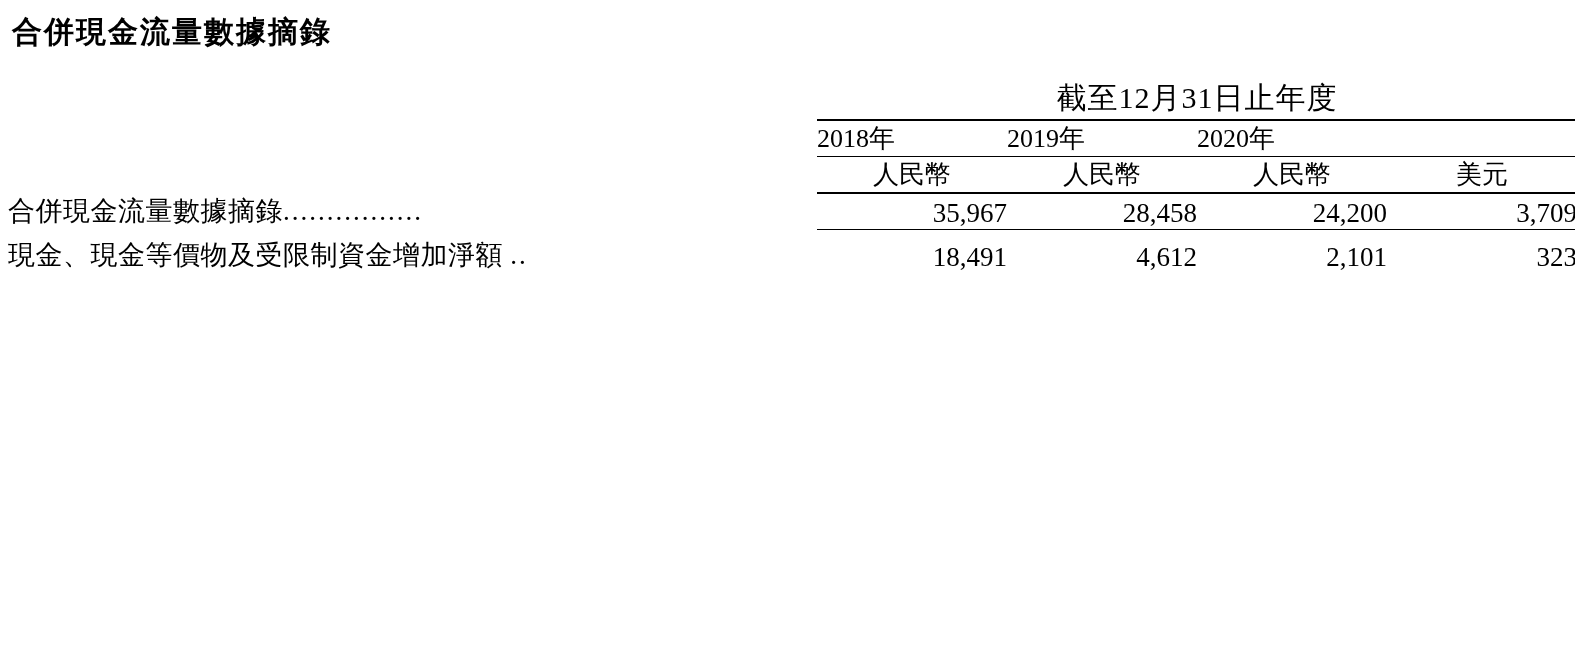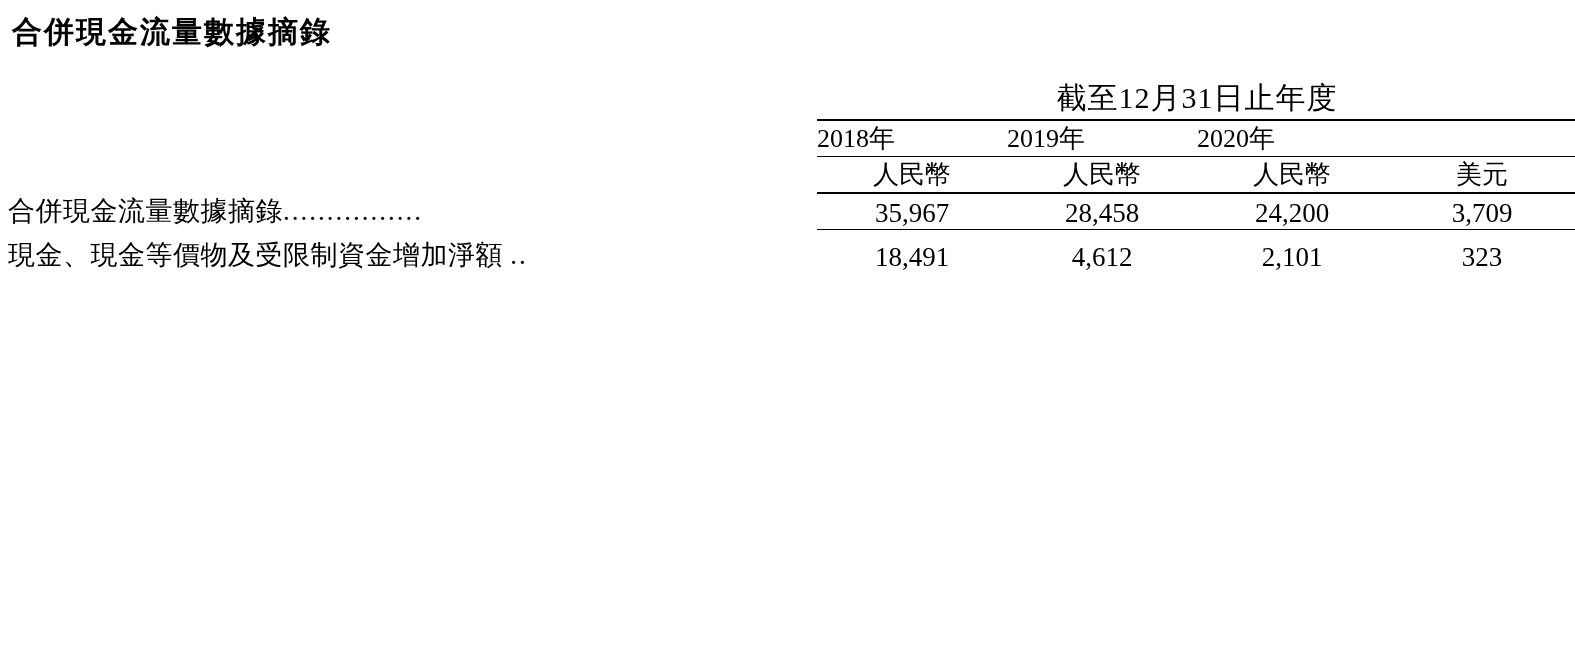--- a/index.html
+++ b/index.html
@@ -82,21 +82,21 @@
     font-size: 27px;
     letter-spacing: 0.5px;
     white-space: nowrap;
     padding-top: 3px;
     padding-bottom: 3px;
   }
   .row-label .leader {
     letter-spacing: 2px;
   }
   .num {
-    text-align: center;
+    text-align: right;
     font-size: 27px;
     padding-top: 3px;
     padding-bottom: 3px;
     padding-right: 4px;
     white-space: nowrap;
   }
   .indent {
     padding-left: 40px;
   }
   .rule-top .num,

